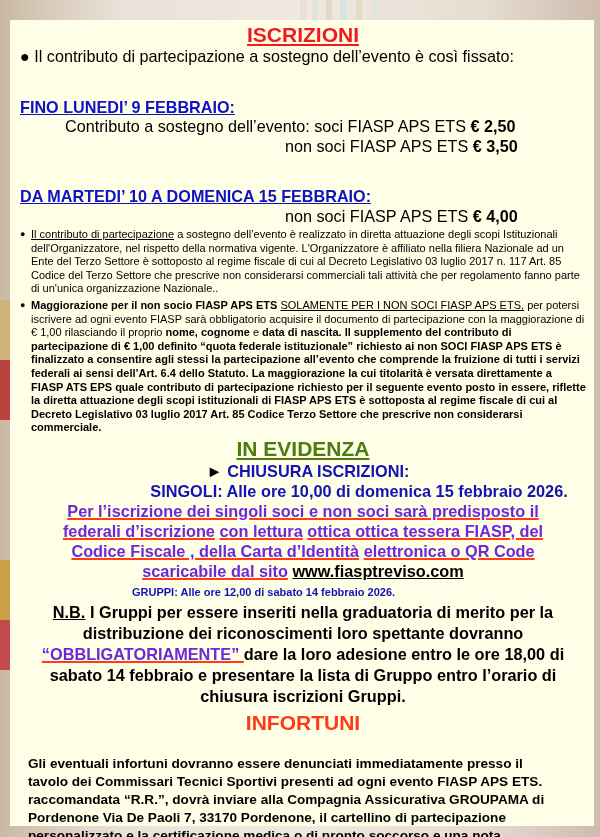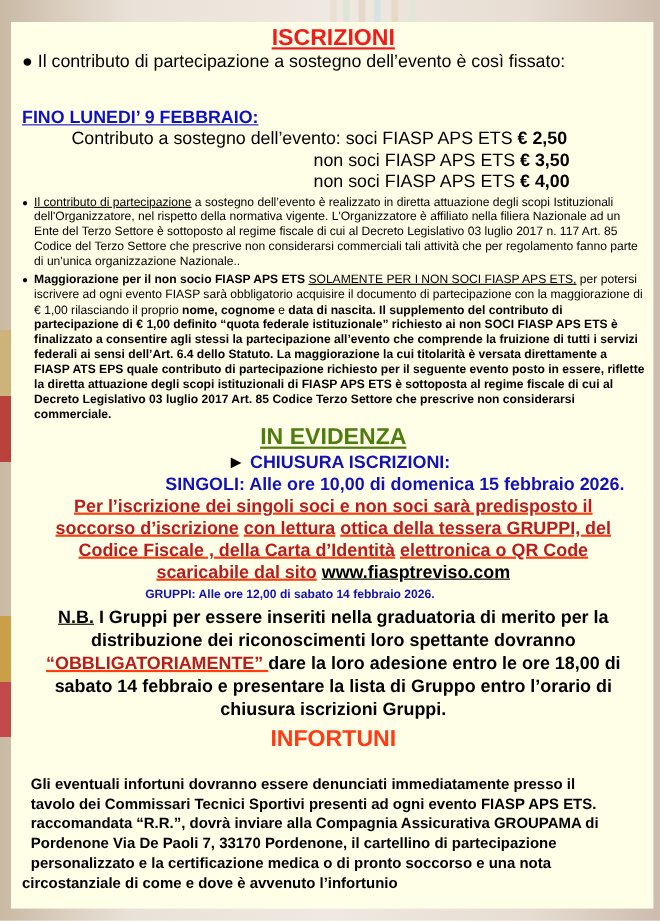--- a/index.html
+++ b/index.html
@@ -26,21 +26,21 @@
   .bold { font-weight: bold; }
   .ul { text-decoration: underline; }
   .indent1 { padding-left: 45px; }
   .right1 { padding-left: 265px; }
   .small { font-size: 11px; line-height: 13.6px; }
   .small p { margin: 0; }
   .bul { display: flex; }
   .bul .dot { width: 11px; flex: none; font-size: 9px; }
   .mid { font-size: 11px; line-height: 19px; font-weight: bold; }
   .ev { font-size: 16.3px; line-height: 20px; font-weight: bold; text-align: center; }
-  .orange-ul { color: #b91c1c; text-decoration: underline; text-decoration-color: #ff3d12; text-decoration-thickness: 2px; }
+  .orange-ul { color: #6d28d9; text-decoration: underline; text-decoration-color: #ff3d12; text-decoration-thickness: 2px; }
   .link { color: #000; text-decoration: underline; }
   .inf { font-size: 13.6px; line-height: 18px; font-weight: bold; padding-left: 8px; }
 </style>
 </head>
 <body>
 
 <div class="bg-deco">
   <div class="stripe" style="left:300px;background:#e8e0d0"></div>
   <div class="stripe" style="left:312px;background:#dfe4d8"></div>
   <div class="stripe" style="left:326px;background:#e4d8c8"></div>
@@ -62,20 +62,21 @@
   <div class="line16">● Il contributo di partecipazione a sostegno dell’evento è così fissato:</div>
 
   <div class="line16 bold blue ul">FINO LUNEDI’ 9 FEBBRAIO:</div>
   <div class="line16 indent1">
     <span>Contributo a sostegno dell’evento: soci FIASP APS ETS </span><b>€ 2,50</b>
   </div>
   <div class="line16 right1">
     <span>non soci FIASP APS ETS </span><b>€ 3,50</b>
   </div>
 
+  <div class="line16 bold blue ul">DA MARTEDI’ 10 A DOMENICA 15 FEBBRAIO:</div>
   <div class="line16 right1">
     <span>non soci FIASP APS ETS </span><b>€ 4,00</b>
   </div>
 
   <div class="small bul" style="margin-top:2px">
     <span class="dot">●</span>
     <p><span class="ul">Il contributo di partecipazione</span><span> a sostegno dell’evento è realizzato in diretta attuazione degli scopi Istituzionali dell'Organizzatore, nel rispetto della normativa vigente. L'Organizzatore è affiliato nella filiera Nazionale ad un Ente del Terzo Settore è sottoposto al regime fiscale di cui al Decreto Legislativo 03 luglio 2017 n. 117 Art. 85 Codice del Terzo Settore che prescrive non considerarsi commerciali tali attività  che per regolamento fanno parte di un'unica organizzazione Nazionale..</span></p>
   </div>
 
   <div class="small bul" style="margin-top:3px">
@@ -88,21 +89,21 @@
   </div>
 
   <div class="ev navy" style="padding-left:10px">
     <span style="color:#000">►</span>
     <span>CHIUSURA ISCRIZIONI:</span>
   </div>
   <div class="ev navy" style="padding-left:112px">SINGOLI: Alle ore 10,00 di domenica 15 febbraio 2026.</div>
 
   <div class="ev" style="color:#ff3d12">
     <div><span class="orange-ul">Per  l’iscrizione dei singoli soci e non soci sarà predisposto il</span></div>
-    <div><span class="orange-ul">soccorso d’iscrizione</span> <span class="orange-ul">con lettura</span> <span class="orange-ul">ottica della tessera GRUPPI, del</span></div>
+    <div><span class="orange-ul">federali d’iscrizione</span> <span class="orange-ul">con lettura</span> <span class="orange-ul">ottica ottica tessera FIASP, del</span></div>
     <div><span class="orange-ul">Codice Fiscale , della Carta d’Identità</span> <span class="orange-ul">elettronica o QR Code</span></div>
     <div><span class="orange-ul">scaricabile dal sito</span> <a class="link">www.fiasptreviso.com</a></div>
   </div>
 
   <div class="mid navy" style="padding-left:112px;margin-top:2px">GRUPPI: Alle ore 12,00 di sabato 14 febbraio 2026.</div>
 
   <div class="ev" style="line-height:21px">
     <span class="ul">N.B.</span><span> I Gruppi per essere inseriti nella graduatoria di merito per la distribuzione dei riconoscimenti loro spettante dovranno</span><br>
     <span class="orange-ul">“OBBLIGATORIAMENTE” </span><span> dare la loro adesione entro le ore 18,00 di sabato 14 febbraio e presentare la lista di Gruppo entro l’orario di chiusura iscrizioni Gruppi.</span>
   </div>

